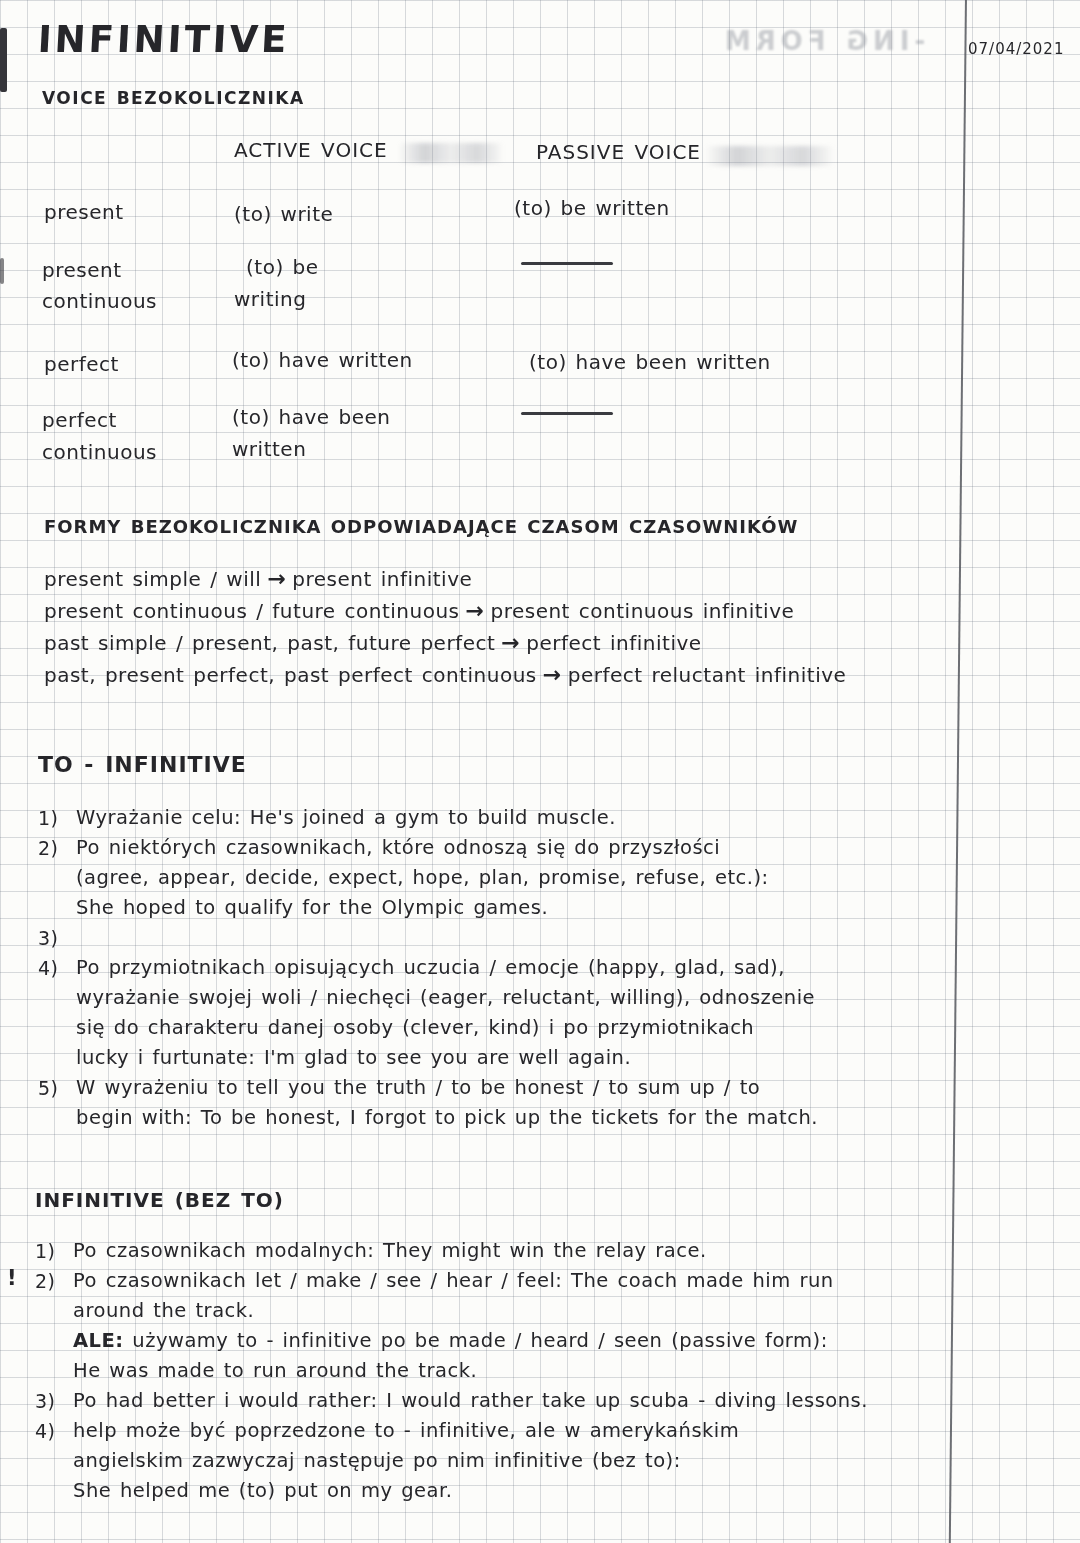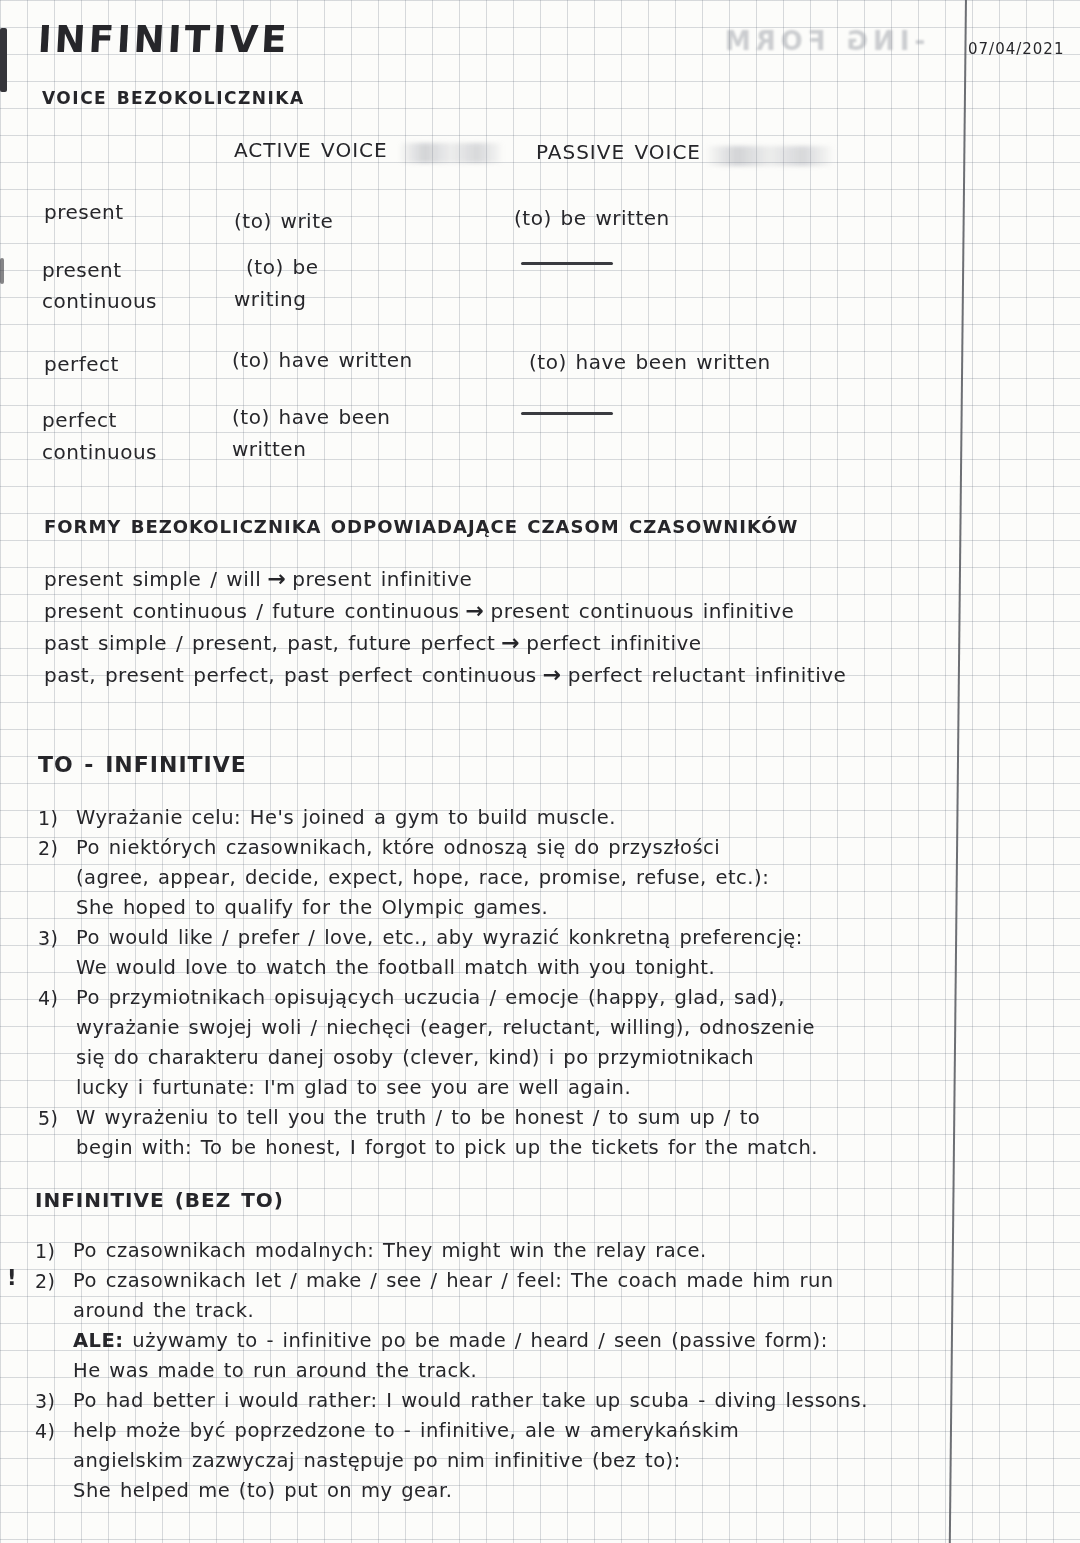--- a/index.html
+++ b/index.html
@@ -53,22 +53,22 @@
   <div class="abs ghost" style="left:700px;top:26px;width:245px;text-align:center;">-ING FORM</div>
   <div class="abs date" style="left:968px;top:40px;">07/04/2021</div>
   <div class="abs subtitle" style="left:42px;top:88px;">VOICE BEZOKOLICZNIKA</div>
 
   <div class="abs thead" style="left:234px;top:138px;">ACTIVE VOICE</div>
   <div class="abs thead" style="left:512px;top:140px;margin-left:24px;">PASSIVE VOICE</div>
   <div class="abs smudge" style="left:398px;top:143px;width:106px;height:20px;"></div>
   <div class="abs smudge" style="left:705px;top:146px;width:130px;height:20px;"></div>
 
   <div class="abs cell" style="left:44px;top:200px;">present</div>
-  <div class="abs cell" style="left:234px;top:209px;">(to) write</div>
-  <div class="abs cell" style="left:514px;top:206px;text-align:right;">(to) be written</div>
+  <div class="abs cell" style="left:234px;top:202px;">(to) write</div>
+  <div class="abs cell" style="left:514px;top:196px;text-align:right;">(to) be written</div>
 
   <div class="abs cell" style="left:42px;top:258px;">present</div>
   <div class="abs cell" style="left:42px;top:289px;">continuous</div>
   <div class="abs cell" style="left:246px;top:255px;">(to) be</div>
   <div class="abs cell" style="left:234px;top:287px;">writing</div>
   <div class="abs dash" style="left:521px;top:262px;width:92px;"></div>
 
   <div class="abs cell" style="left:44px;top:352px;">perfect</div>
   <div class="abs cell" style="left:232px;top:348px;">(to) have written</div>
   <div class="abs cell" style="left:514px;top:350px;margin-left:15px;">(to) have been written</div>
@@ -103,30 +103,26 @@
       <div class="list-item">
         <span class="num">1)</span>
         <div>
             <div class="ln">Wyrażanie celu: He's joined a gym to build muscle.</div>
           </div>
       </div>
       <div class="list-item">
         <span class="num">2)</span>
         <div>
           <div class="ln">Po niektórych czasownikach, które odnoszą się do przyszłości</div>
-          <div class="ln">(agree, appear, decide, expect, hope, race, promise, refuse, etc.):</div>
+          <div class="ln">(agree, appear, decide, expect, hope, plan, promise, refuse, etc.):</div>
           <div class="ln">She hoped to qualify for the Olympic games.</div>
         </div>
       </div>
       <div class="list-item">
         <span class="num">3)</span>
-        <div>
-          <div class="ln">Po would like / prefer / love, etc., aby wyrazić konkretną preferencję:</div>
-          <div class="ln">We would love to watch the football match with you tonight.</div>
-        </div>
       </div>
       <div class="list-item">
         <span class="num">4)</span>
         <div>
           <div class="ln">Po przymiotnikach opisujących uczucia / emocje (happy, glad, sad),</div>
           <div class="ln">wyrażanie swojej woli / niechęci (eager, reluctant, willing), odnoszenie</div>
           <div class="ln">się do charakteru danej osoby (clever, kind) i po przymiotnikach</div>
           <div class="ln">lucky i furtunate: I'm glad to see you are well again.</div>
         </div>
       </div>

